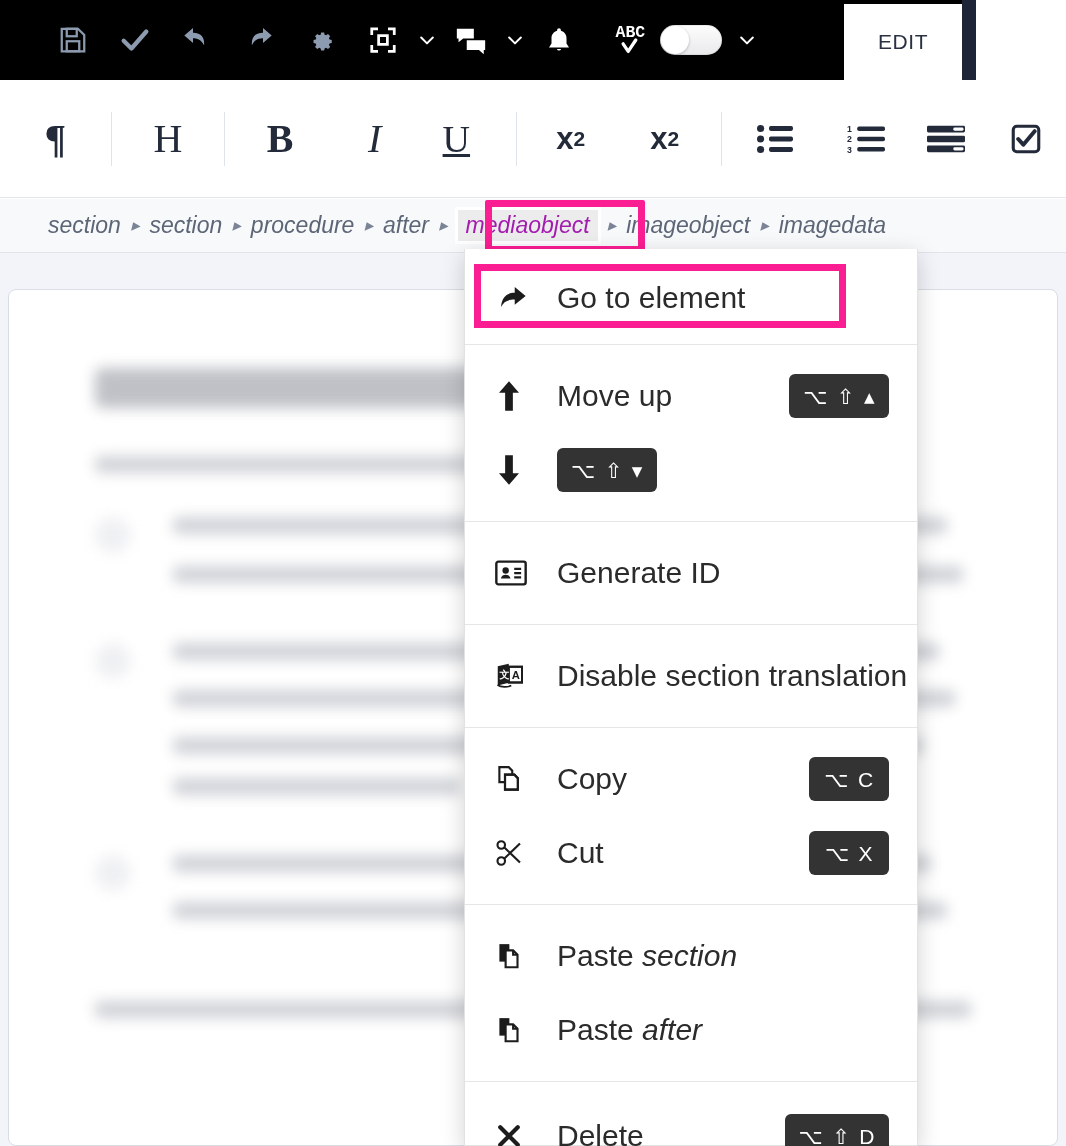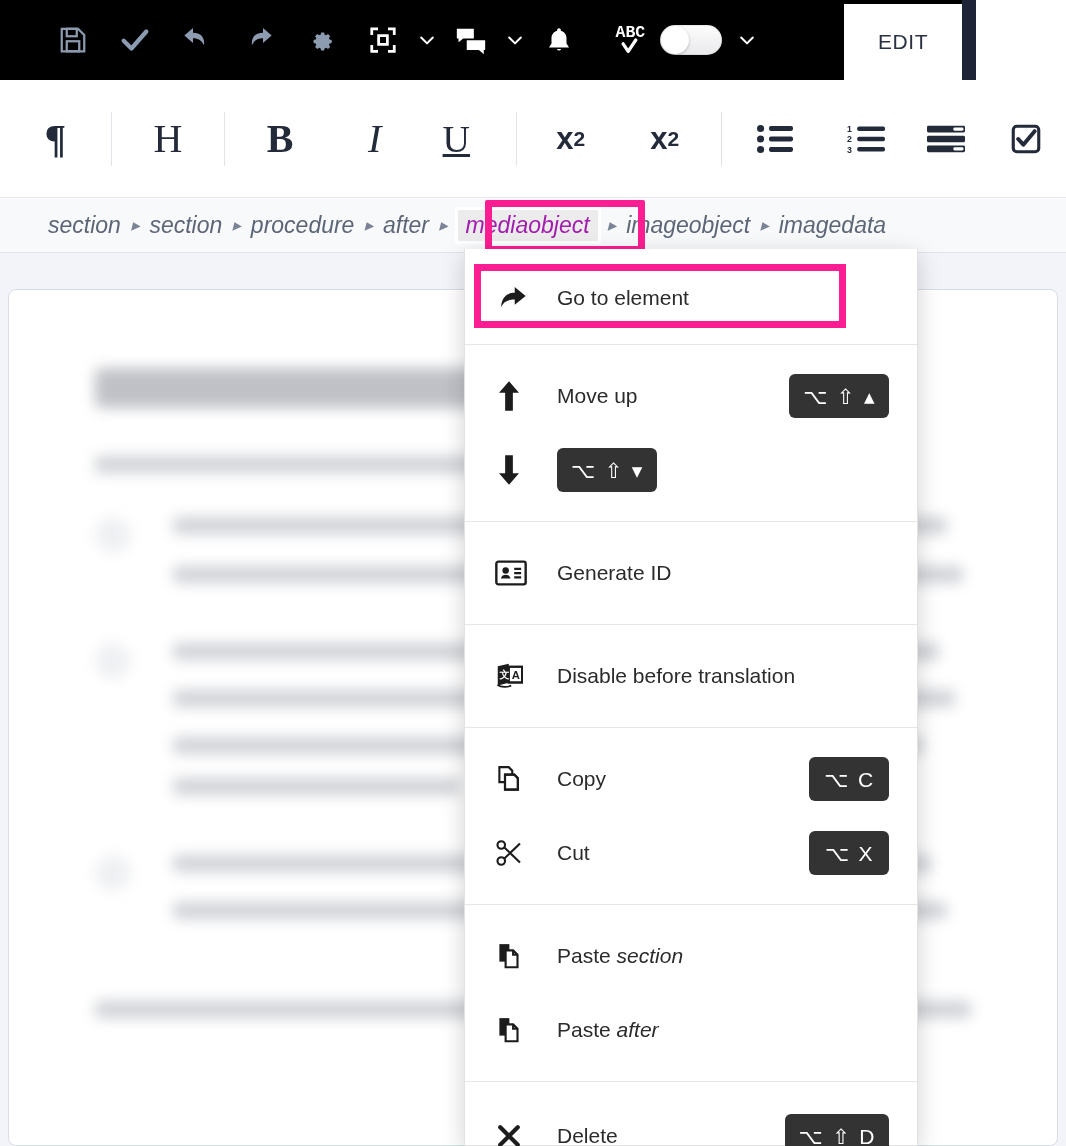--- a/index.html
+++ b/index.html
@@ -114,21 +114,21 @@
   .menu-section:last-child { border-bottom:none; }
   .menu-item {
     display:flex; align-items:center; height: 74px; padding: 0 28px 0 30px;
     cursor:pointer; position:relative;
   }
   .menu-item .mi-icon {
     flex: 0 0 62px; display:flex; align-items:center; justify-content:flex-start;
     color:#1c1c1c;
   }
   .menu-item .mi-label {
-    flex:1; font-size: 21px; color:#2b2b2b; white-space:nowrap;
+    flex:1; font-size: 30px; color:#2b2b2b; white-space:nowrap;
   }
   .menu-item .mi-label em { font-style: italic; }
   .kbd {
     background:#333333; color:#fff; border-radius:6px;
     height: 44px; min-width: 80px; padding: 0 14px;
     display:flex; align-items:center; justify-content:center; gap:9px;
     font-size: 21px; letter-spacing:.5px;
   }
   .kbd .kch { line-height:1; }
 
@@ -403,21 +403,21 @@
         <span class="mi-icon">
           <svg width="30" height="30" viewBox="0 0 24 24" fill="none" stroke="currentColor" stroke-width="1.6">
             <path d="M2.2 4.2 L11 2.2 V17.4 L2.2 19.6 Z" fill="currentColor" stroke="none"></path>
             <path d="M11 4.6h10.6v12.6H11z" fill="#ffffff"></path>
             <path d="M11 4.6h10.6v12.6H11z"></path>
             <text x="13.4" y="14.4" font-size="9" font-family="Liberation Sans, sans-serif" fill="currentColor" stroke="none" font-weight="bold">A</text>
             <text x="3.6" y="13.6" font-size="8" font-family="Liberation Sans, sans-serif" fill="#ffffff" stroke="none" font-weight="bold">文</text>
             <path d="M2 19.2c3 2 8 2 11 .4" stroke-width="1.4"></path>
           </svg>
         </span>
-        <span class="mi-label">Disable before translation</span>
+        <span class="mi-label">Disable section translation</span>
       </div>
     </div>
 
     <div class="menu-section sec-pad-top sec-pad-bot">
       <div class="menu-item">
         <span class="mi-icon">
           <svg width="30" height="30" viewBox="0 0 24 24" fill="none" stroke="currentColor" stroke-width="1.7">
             <path d="M3.5 2.5h7.5l2.8 2.8v9.2H3.5z"></path>
             <path d="M8 8.5h7.5l2.8 2.8v9.2H8z" fill="#ffffff"></path>
             <path d="M8 8.5h7.5l2.8 2.8v9.2H8z"></path>

